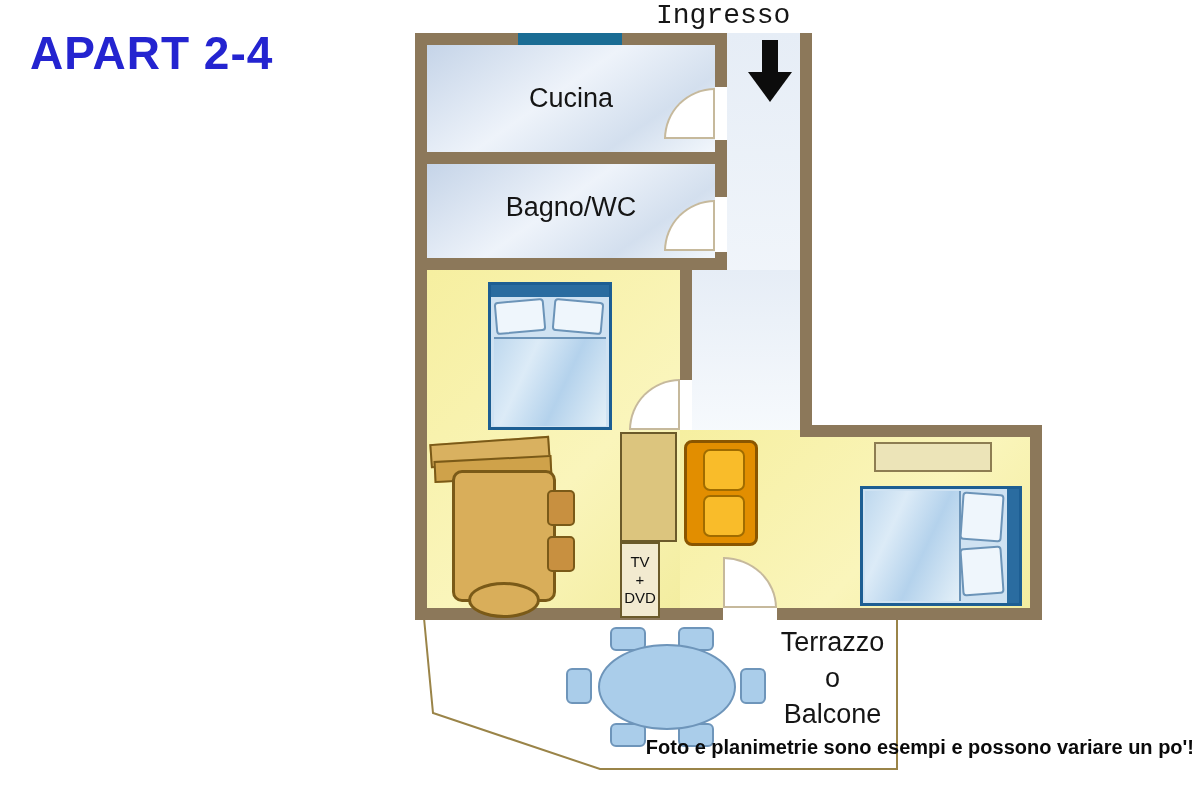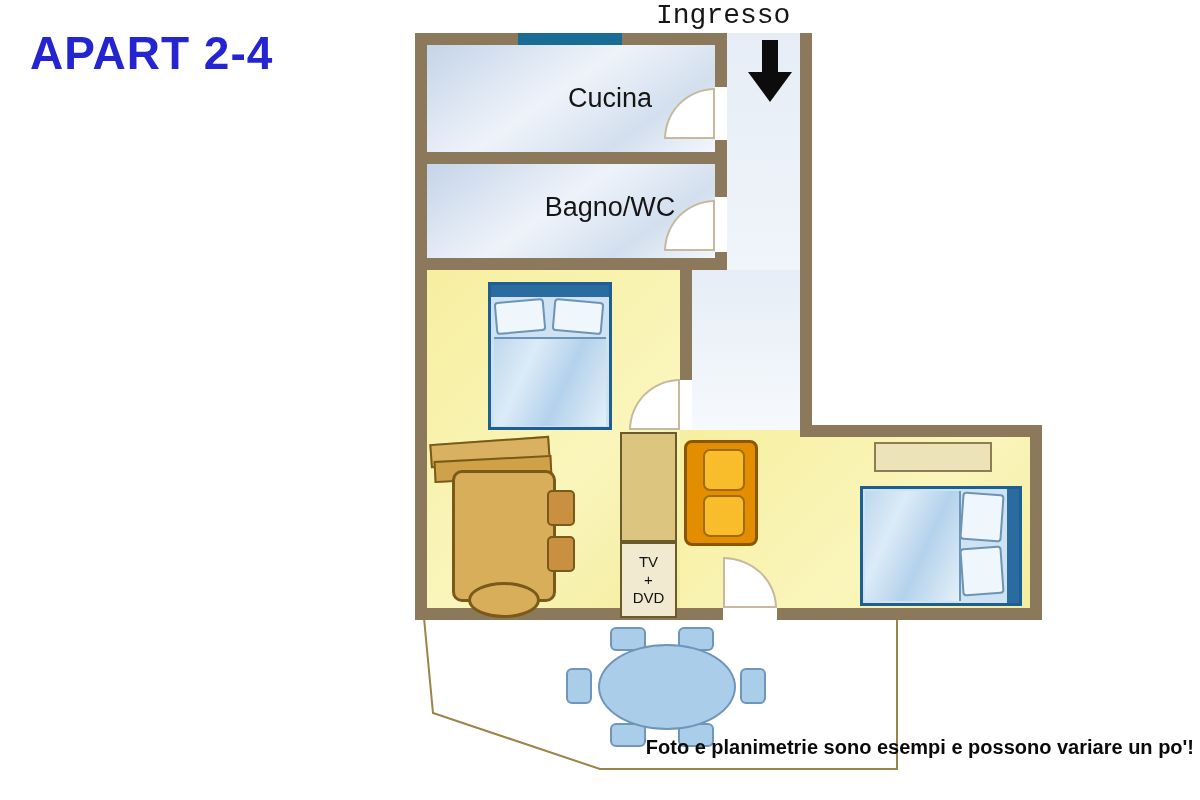--- a/index.html
+++ b/index.html
@@ -6,21 +6,21 @@
   #canvas{position:relative;width:1200px;height:800px;background:#ffffff;overflow:hidden;
           font-family:"Liberation Sans",sans-serif;}
   .abs{position:absolute;}
   .wall{position:absolute;background:#8c785a;}
   .room-blue{position:absolute;background:linear-gradient(145deg,#c5d4e8 0%,#eef3fa 45%,#d3dfee 75%,#f2f7fc 100%);}
   .room-pale{position:absolute;background:linear-gradient(180deg,#e6edf6,#f7fafd);}
   .room-yellow{position:absolute;background:linear-gradient(135deg,#f6efa0,#faf5bb 60%,#f3eda0);}
   .opening{position:absolute;background:#ffffff;}
   .arc{position:absolute;background:#ffffff;border:2px solid #c6b99c;box-sizing:border-box;}
   .room-label{position:absolute;display:flex;align-items:center;justify-content:center;
-              color:#151515;font-size:27px;padding-left:39px;}
+              color:#151515;font-size:27px;}
   .tchair{position:absolute;background:#aacdea;border:2px solid #6e95ba;border-radius:6px;box-sizing:border-box;}
   .pillow{position:absolute;background:#eff6fc;border:2px solid #6c94b8;border-radius:4px;box-sizing:border-box;}
   .blanket{position:absolute;background:linear-gradient(115deg,#bed8ee 0%,#dcebf7 30%,#b4d2ec 60%,#e4f0f8 100%);}
 </style>
 </head>
 <body>
 
 <div id="canvas">
 
   <div class="room-blue" style="left:427px;top:45px;width:288px;height:107px;"></div>
@@ -78,21 +78,21 @@
   <div class="abs" style="left:874px;top:442px;width:118px;height:30px;background:#ece4b8;border:2px solid #8d7d52;box-sizing:border-box;"></div>
 
   <div class="abs" style="left:430px;top:440px;width:120px;height:24px;background:#d9b160;border:2px solid #7a5a18;transform:rotate(-4deg);box-sizing:border-box;"></div>
   <div class="abs" style="left:434px;top:458px;width:118px;height:22px;background:#cfa24a;border:2px solid #7a5a18;transform:rotate(-3deg);box-sizing:border-box;"></div>
   <div class="abs" style="left:452px;top:470px;width:104px;height:132px;background:#d9ae5a;border:3px solid #7a5a18;border-radius:10px;box-sizing:border-box;"></div>
   <div class="abs" style="left:547px;top:490px;width:28px;height:36px;background:#c89040;border:2px solid #7a5a18;border-radius:5px;box-sizing:border-box;"></div>
   <div class="abs" style="left:547px;top:536px;width:28px;height:36px;background:#c89040;border:2px solid #7a5a18;border-radius:5px;box-sizing:border-box;"></div>
   <div class="abs" style="left:468px;top:582px;width:72px;height:36px;background:#d9ae5a;border:3px solid #7a5a18;border-radius:50%;box-sizing:border-box;"></div>
 
   <div class="abs" style="left:620px;top:432px;width:57px;height:110px;background:#dcc57e;border:2px solid #6b5a2a;box-sizing:border-box;"></div>
-  <div class="abs" style="left:620px;top:542px;width:57px;height:76px;background:#f2ead0;border:2px solid #6b5a2a;box-sizing:border-box;
+  <div class="abs" style="left:620px;top:542px;width:40px;height:76px;background:#f2ead0;border:2px solid #6b5a2a;box-sizing:border-box;
               display:flex;flex-direction:column;align-items:center;justify-content:center;font-size:15px;line-height:18px;color:#111;">
     <span>TV</span>
     <span>+</span>
     <span>DVD</span>
   </div>
 
   <div class="abs" style="left:684px;top:440px;width:74px;height:106px;background:#e28e00;border:3px solid #8a5600;border-radius:8px;box-sizing:border-box;">
     <div class="abs" style="left:16px;top:6px;width:42px;height:42px;background:#f9bc2a;border:2px solid #a06c00;border-radius:7px;box-sizing:border-box;"></div>
     <div class="abs" style="left:16px;top:52px;width:42px;height:42px;background:#f9bc2a;border:2px solid #a06c00;border-radius:7px;box-sizing:border-box;"></div>
   </div>
@@ -113,16 +113,21 @@
   <div class="abs" style="left:656px;top:0px;font-size:28px;color:#161616;font-family:Liberation Mono, monospace;">Ingresso</div>
 
   <div class="room-label" style="left:427px;top:45px;width:288px;height:107px;">
     <span>Cucina</span>
   </div>
 
   <div class="room-label" style="left:427px;top:164px;width:288px;height:86px;">
     <span>Bagno/WC</span>
   </div>
 
+  <div class="abs" style="left:755px;top:624px;width:155px;text-align:center;font-size:27px;line-height:36px;color:#151515;">
+    <div>Terrazzo</div>
+    <div>o</div>
+    <div>Balcone</div>
+  </div>
 
   <div class="abs" style="right:6px;top:736px;font-size:20px;font-weight:bold;color:#0a0a0a;">Foto e planimetrie sono esempi e possono variare un po'!</div>
 
 </div>
 
 </body></html>

